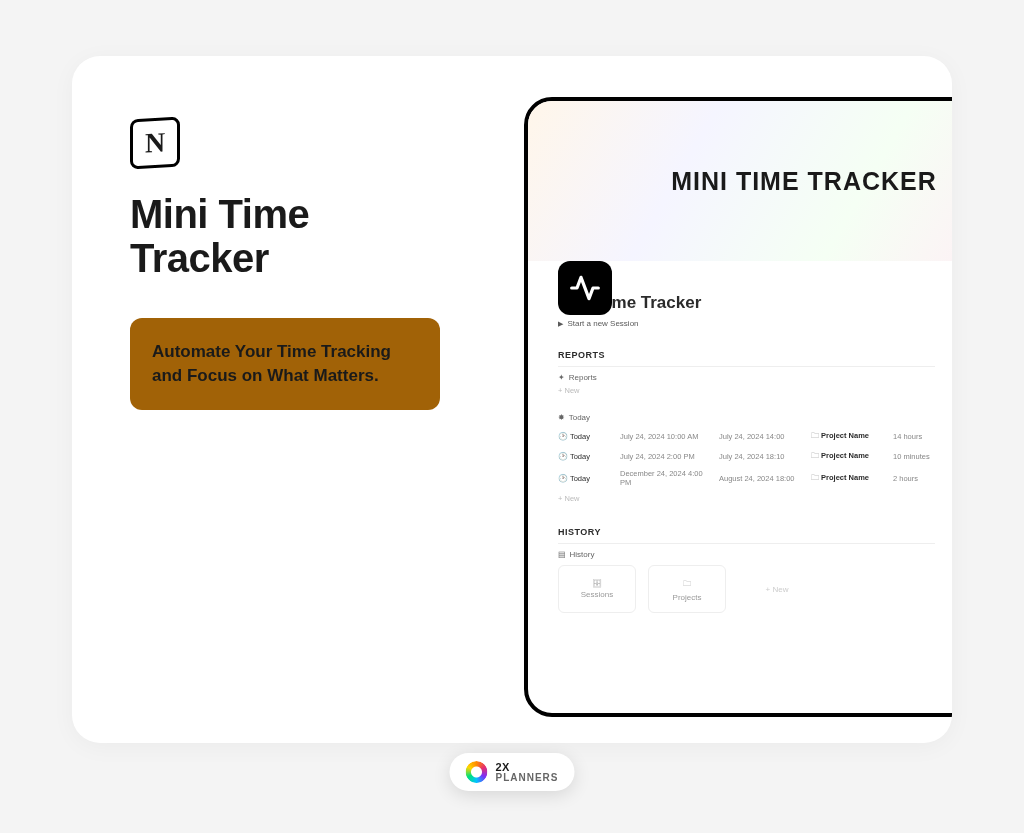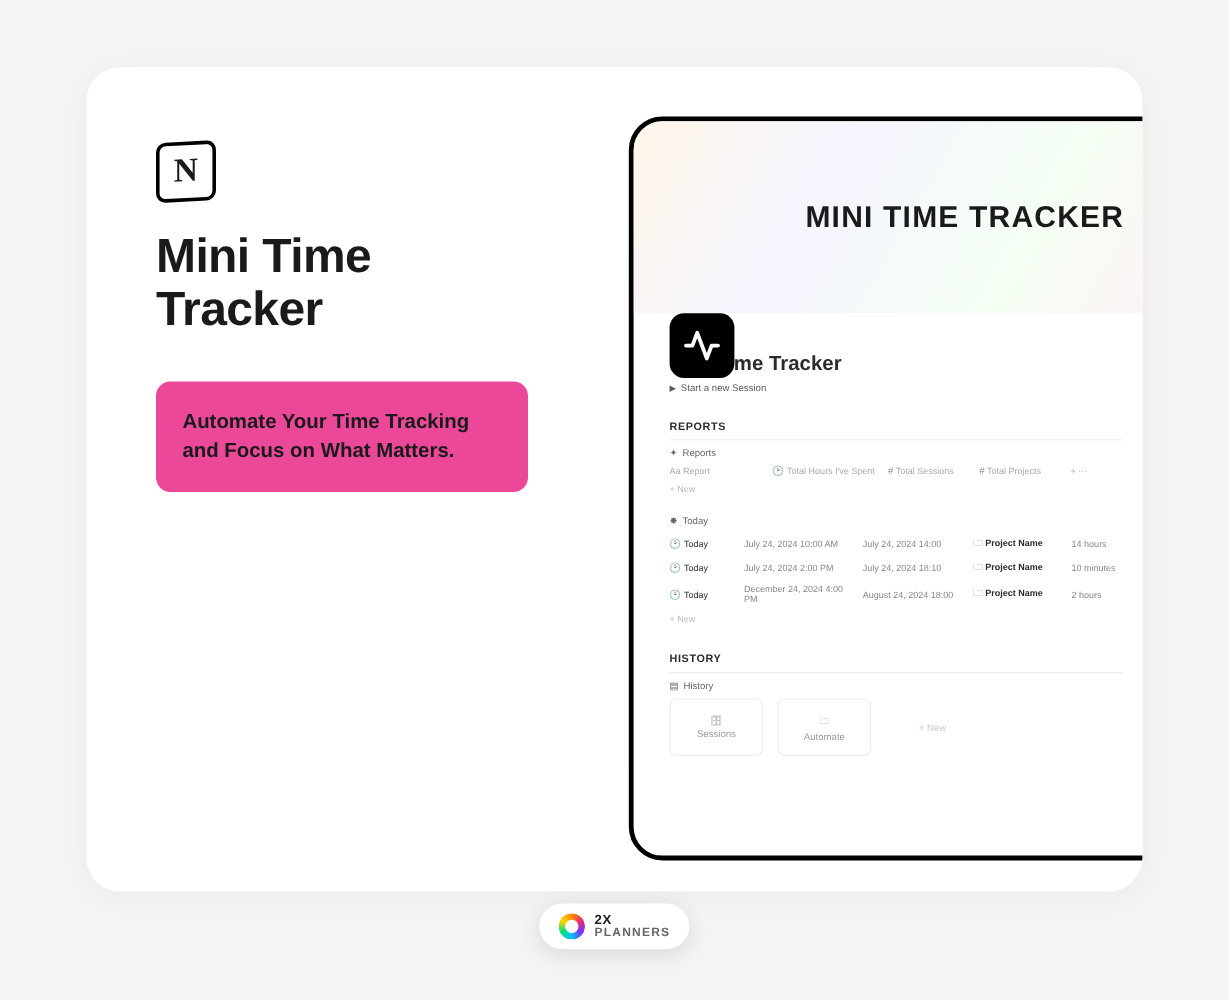--- a/index.html
+++ b/index.html
@@ -36,21 +36,21 @@
   }
   .notion-logo::before{
     content:"";position:absolute;left:-3px;top:-3px;right:-3px;bottom:-3px;
     border-radius:8px;
   }
   .hero-title {
     font-size: 40px; font-weight: 800; line-height: 1.1; letter-spacing: -0.5px;
     margin-bottom: 38px;
   }
   .hero-sub-box {
-    background: #ec4899; border-radius: 12px; padding: 22px 22px;
+    background: #a16207; border-radius: 12px; padding: 22px 22px;
   }
   .hero-sub {
     font-size: 17px; font-weight: 700; line-height: 1.4;
   }
 
   
   .device {
     position: absolute;
     top: 41px; left: 452px;
     width: 560px; height: 620px;
@@ -175,27 +175,20 @@
       <div class="two-col">
 
         <div class="main-col">
 
           <div class="block">
             <div class="section-h">REPORTS</div>
             <div class="rpt-tab">
               <span>✦</span>
               <span>Reports</span>
             </div>
-            <div class="rpt-head">
-              <span>Aa Report</span>
-              <span><span class="mini-ico">🕑</span> <span>Total Hours I've Spent</span></span>
-              <span><span class="mini-ico">#</span> <span>Total Sessions</span></span>
-              <span><span class="mini-ico">#</span> <span>Total Projects</span></span>
-              <span>+  ···</span>
-            </div>
             <div class="add-new">+ New</div>
           </div>
 
           <div class="block">
             <div class="rpt-tab">
               <span>✸</span>
               <span>Today</span>
             </div>
 
             <div class="sess-row">
@@ -228,21 +221,21 @@
               <span>▤</span>
               <span>History</span>
             </div>
             <div class="tiles">
               <div class="tile">
                 <span>🗄</span>
                 <span class="mut">Sessions</span>
               </div>
               <div class="tile">
                 <span>🗀</span>
-                <span class="mut">Automate</span>
+                <span class="mut">Projects</span>
               </div>
               <div class="tile" style="border:none;color:#ccc">
                 <span>+  New</span>
               </div>
             </div>
           </div>
 
         </div>
 
       </div>

